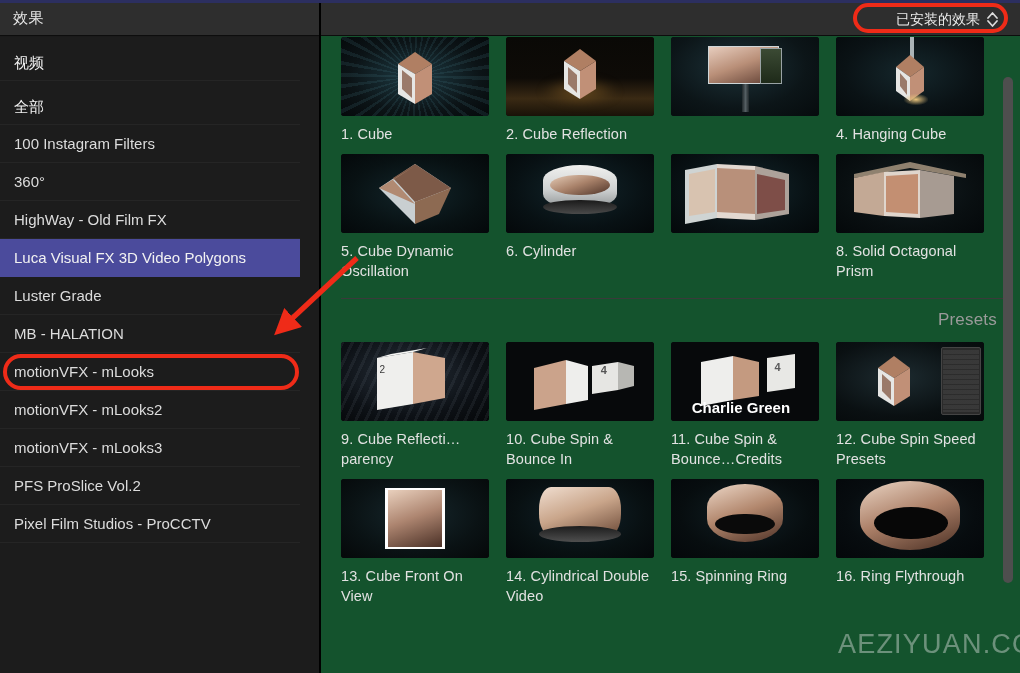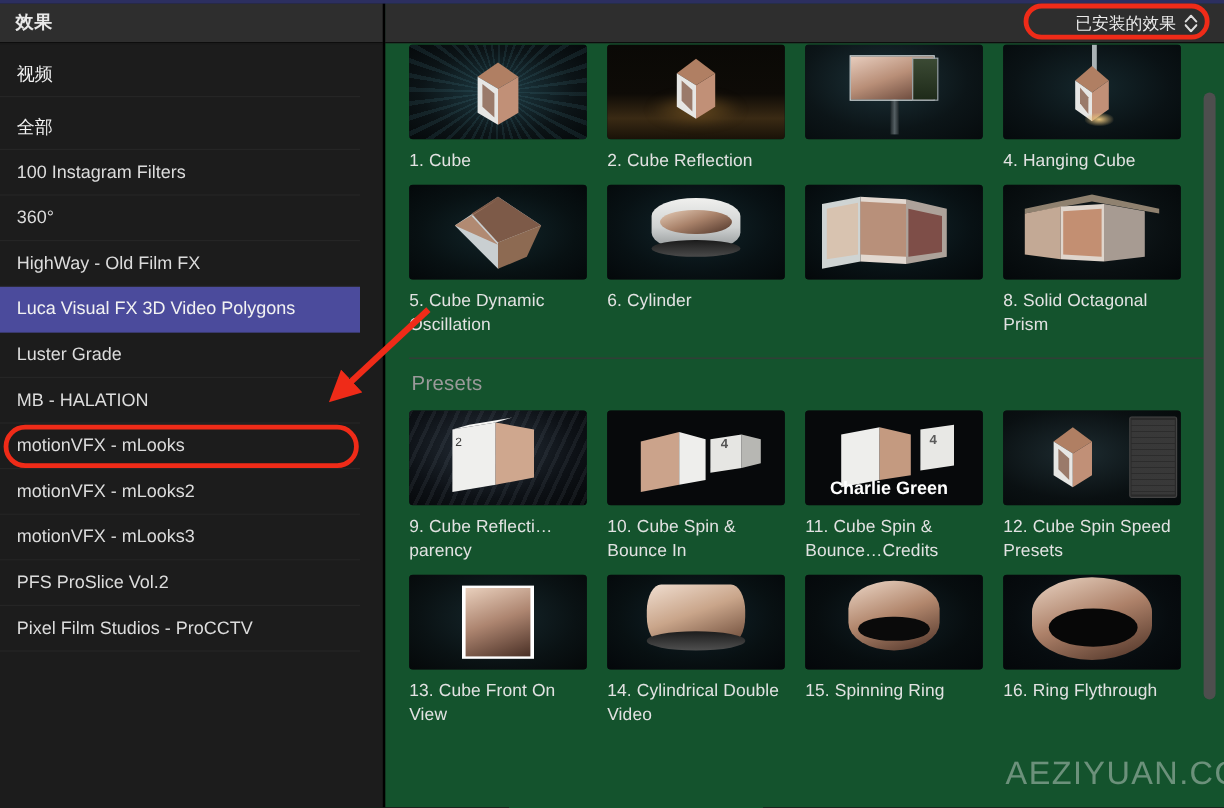--- a/index.html
+++ b/index.html
@@ -27,21 +27,21 @@
     position: absolute; left: 0; top: 3px; width: 319px; height: 670px;
     background: #1a1a1a;
   }
   .left-header {
     position: absolute; left: 0; top: 0; width: 319px; height: 33px;
     background: #2e2e2e;
     border-bottom: 1px solid #0d0d0d;
   }
   .left-header-title {
     position: absolute; left: 13px; top: 6px;
-    font-size: 15px; color: #e8e8e8; letter-spacing: .5px; font-weight: bold;
+    font-size: 15px; color: #e8e8e8; letter-spacing: .5px;
   }
   .sidebar-scroll {
     position: absolute; left: 0; top: 34px; width: 348px; height: 636px;
     background: #1c1c1c;
     overflow: hidden;
   }
   .sidebar-list { position: absolute; left: 0; top: 0; width: 300px; }
   .sb-item {
     position: relative;
     height: 38px; line-height: 38px;
@@ -131,20 +131,21 @@
   }
   .section-sep {
     height: 1px; background: #3a3a3a;
     margin: 7px 14px 0 0;
     width: 662px;
   }
   .section-title {
     font-size: 17px; color: #9a9a9a;
     padding: 11px 0 12px 2px;
     letter-spacing: .2px;
+    text-align: right;
   }
   .content-scrollbar-track {
     position: absolute; right: 5px; top: 40px; width: 12px; height: 600px;
   }
   .content-scrollbar-thumb {
     position: absolute; left: 0; top: 0; width: 10px; height: 506px;
     background: #4e4e4e; border-radius: 5px;
   }
 
   

